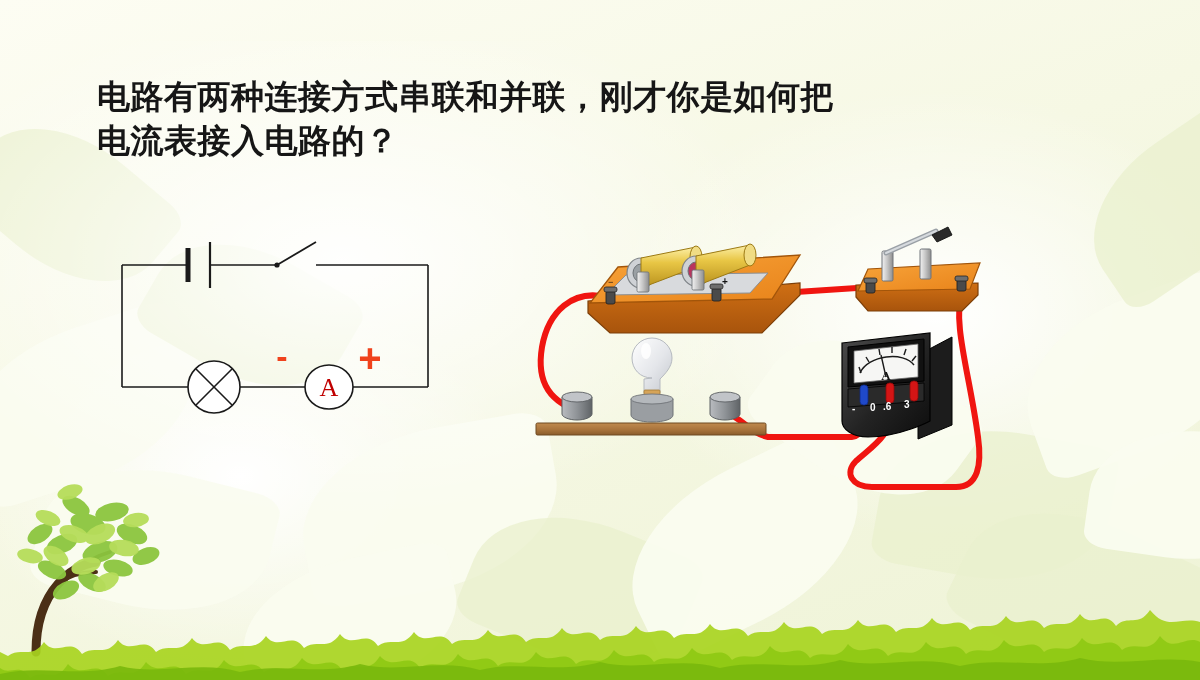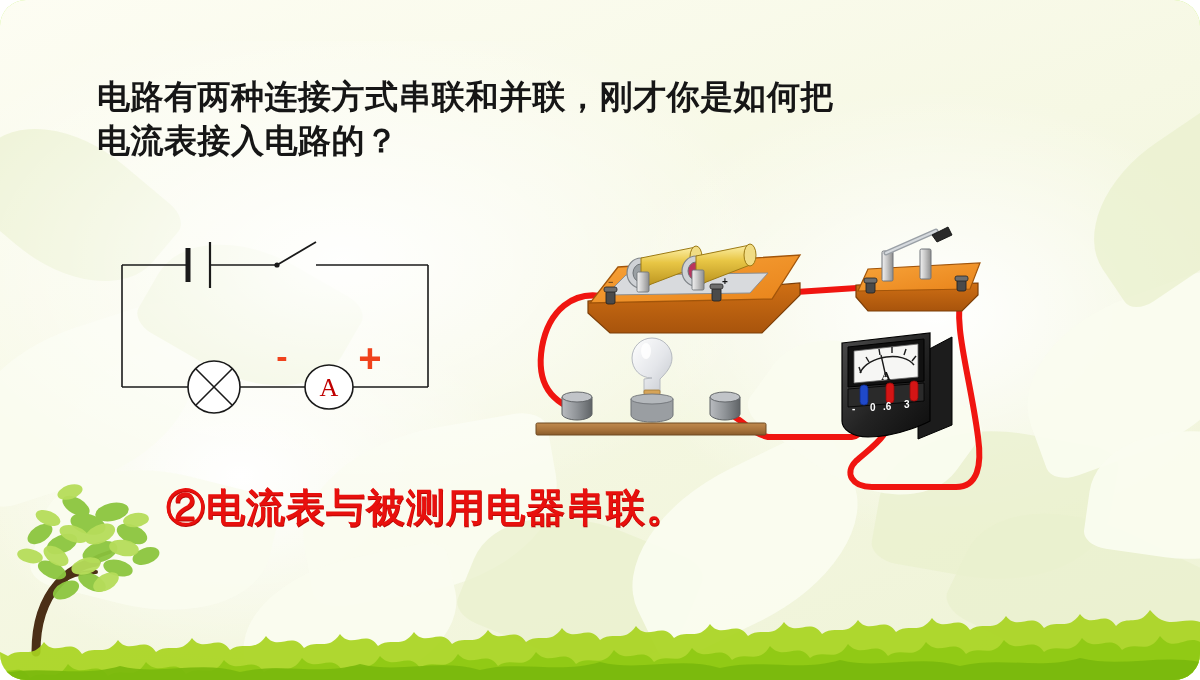--- a/index.html
+++ b/index.html
@@ -7,21 +7,20 @@
     padding: 0;
     background: #ffffff;
   }
   #slide {
     position: relative;
     width: 1200px;
     height: 680px;
     overflow: hidden;
     font-family: "Liberation Serif", "DejaVu Serif", serif;
     background: #bef264;
-    border-radius: 26px;
   }
   
   .bg-base {
     position: absolute; inset: 0;
     background:
       radial-gradient(ellipse 520px 360px at 78% 46%, #ffffff 0%, rgba(255,255,255,0.0) 62%),
       radial-gradient(ellipse 420px 300px at 20% 70%, #ffffff 0%, rgba(255,255,255,0.0) 65%),
       linear-gradient(160deg, #fdfdf3 0%, #f6f8e4 45%, #eef3d6 100%);
   }
   .leaf {
@@ -333,21 +332,20 @@
         <g font-family="Liberation Sans, DejaVu Sans, sans-serif" font-size="10" font-weight="700" fill="#ffffff">
           <text x="352" y="187">-</text>
           <text x="370" y="186">0</text>
           <text x="383" y="185">.6</text>
           <text x="404" y="183">3</text>
         </g>
       </g>
     </svg>
   </div>
 
-  <div class="caption">②电流表与被测用电器串联。</div>
 
   <div class="tree-wrap">
     <svg width="230" height="180" viewBox="0 0 230 180">
 
       <path d="M36,180 C 36,150 44,128 58,112 C 70,98 84,92 96,90" fill="none" stroke="#4b2f16" stroke-width="9" stroke-linecap="round"></path>
       <path d="M58,112 C 68,104 82,100 96,100" fill="none" stroke="#4b2f16" stroke-width="4" stroke-linecap="round"></path>
       <path d="M70,102 C 82,92 96,84 110,80" fill="none" stroke="#4b2f16" stroke-width="3.5" stroke-linecap="round"></path>
       <g fill="#8cc63f" opacity="0.95">
         <ellipse cx="62" cy="72" rx="16" ry="9" transform="rotate(-22 62 72)"></ellipse>
         <ellipse cx="88" cy="52" rx="18" ry="10" transform="rotate(16 88 52)"></ellipse>

